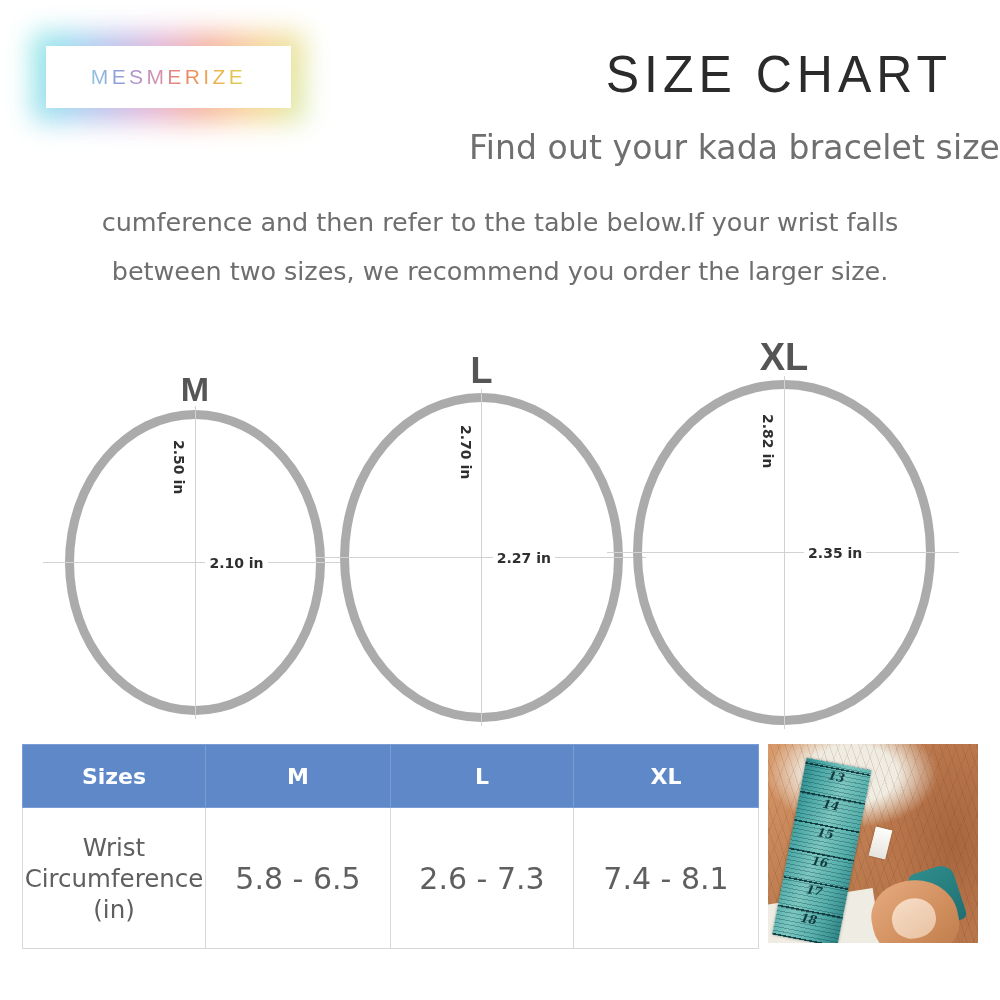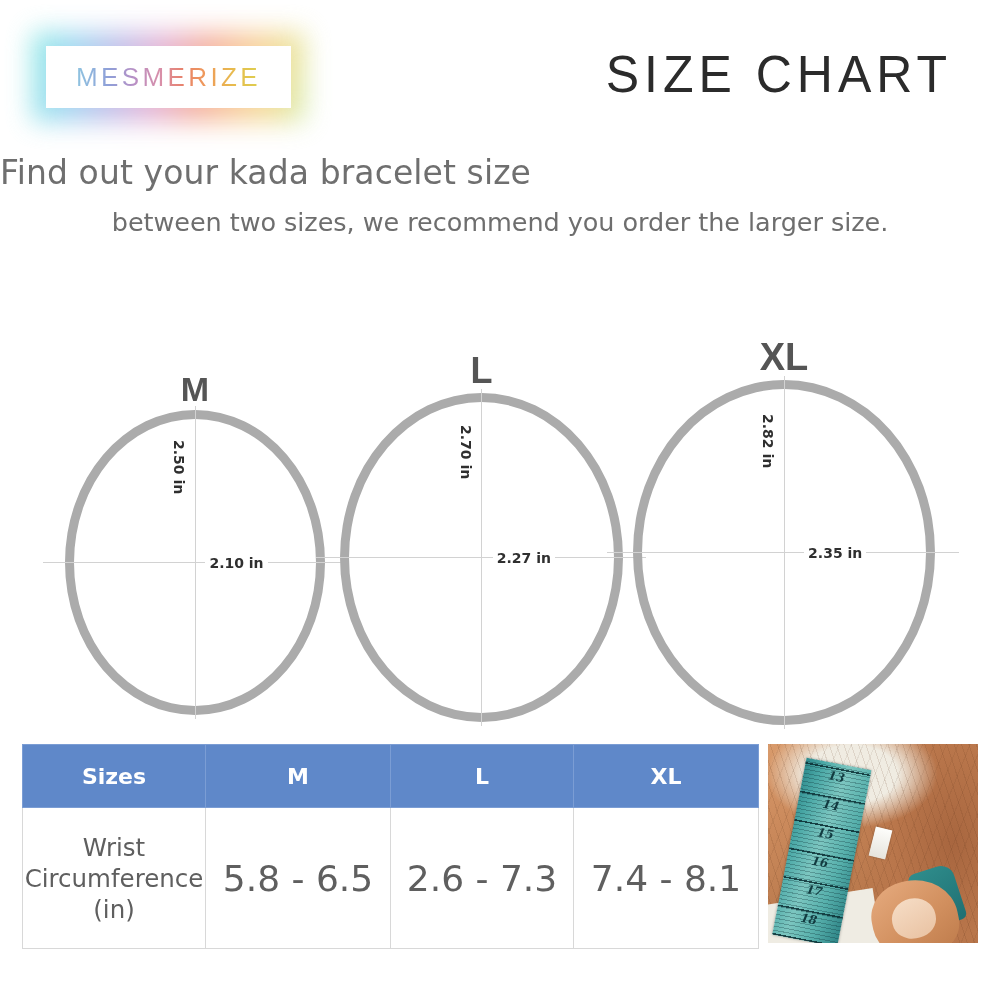--- a/index.html
+++ b/index.html
@@ -23,39 +23,39 @@
     filter:blur(13px);
     opacity:.85;
   }
   .logo-box{
     position:absolute;left:0;top:0;width:245px;height:62px;
     background:#ffffff;
     display:flex;align-items:center;justify-content:center;
   }
   .logo-text{
     font-family:"Liberation Sans", sans-serif;
-    font-size:26px;letter-spacing:3.4px;font-weight:400;
+    font-size:21px;letter-spacing:3.4px;font-weight:400;
     background:linear-gradient(90deg,#8fc4e0 0%,#8f9fd8 18%,#b98fc4 32%,#d98fa8 46%,#e8826b 58%,#ef9a5a 70%,#e8b94e 84%,#ddd04f 100%);
     -webkit-background-clip:text;background-clip:text;
     -webkit-text-fill-color:transparent;color:transparent;
     white-space:nowrap;
   }
 
   .size-chart-title{
     position:absolute;right:48px;top:44px;
     font-family:"Liberation Sans", sans-serif;
     font-size:50px;font-weight:300;letter-spacing:5px;
     color:#2b2b2b;white-space:nowrap;
     transform:scaleY(1.05);transform-origin:right top;
   }
 
   
   .headline{
-    position:absolute;left:0;right:0;top:153px;
-    text-align:left;
+    position:absolute;left:0;right:0;top:128px;
+    text-align:right;
     font-family:"DejaVu Sans", sans-serif;
     font-size:33px;font-weight:400;color:#6f6f6f;
     letter-spacing:.1px;
   }
   .body-copy{
     position:absolute;left:50px;width:900px;top:198px;
     text-align:center;
     font-family:"DejaVu Sans", sans-serif;
     font-size:25.5px;line-height:49px;color:#6e6e6e;
     letter-spacing:-.05px;
@@ -113,21 +113,21 @@
   .size-table thead th{
     background:#5f88c9;
     color:#ffffff;
     font-size:22px;font-weight:700;
     height:60px;
     border-color:#7b9dd4;
   }
   .size-table tbody td{
     height:138px;
     color:#5f5f5f;
-    font-size:36px;font-weight:400;
+    font-size:30px;font-weight:400;
     background:#ffffff;
   }
   .size-table tbody td.label-cell{
     font-size:24.5px;line-height:31px;
   }
   .col-sizes{width:183px;}
   .col-m{width:185px;}
   .col-l{width:183px;}
   .col-xl{width:185px;}
 
@@ -210,20 +210,21 @@
     <div class="logo-box">
       <span class="logo-text">MESMERIZE</span>
     </div>
   </div>
 
   <div class="size-chart-title">SIZE CHART</div>
 
   <div class="headline">Find out your kada bracelet size</div>
 
   <div class="body-copy">
+    <div>cumference and then refer to the table below.If your wrist falls</div>
     <div>between two sizes, we recommend you order the larger size.</div>
   </div>
 
   <div class="ovals">
 
     <div class="oval" id="oval-m" style="left:65px;top:410px;width:260px;height:305px;">
       <div class="sizelabel" style="top:-38px;font-size:34px;">M</div>
       <div class="ring"></div>
       <div class="vline" style="top:-4px;height:313px;"></div>
       <div class="hline" style="left:-22px;width:304px;"></div>

